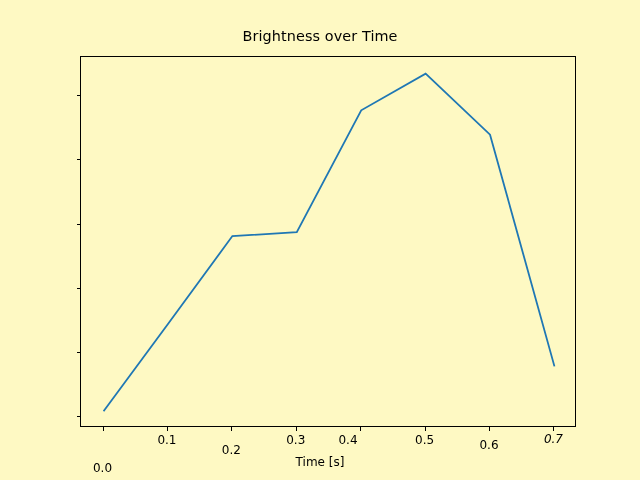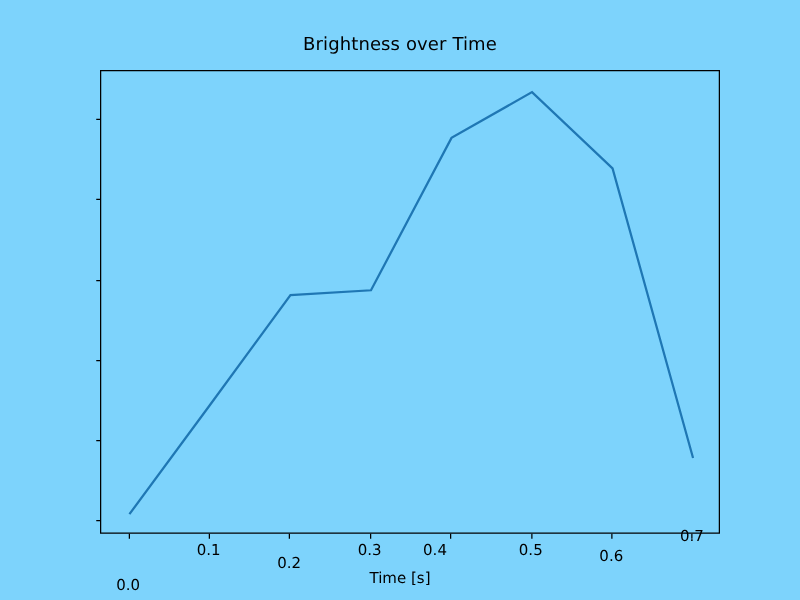--- a/index.html
+++ b/index.html
@@ -11,21 +11,21 @@
     width: 640px;
     height: 480px;
     font-family: "DejaVu Sans", sans-serif;
     color: #000000;
     overflow: hidden;
   }
   #figure {
     position: relative;
     width: 640px;
     height: 480px;
-    background: #7dd3fc;
+    background: #fef9c3;
   }
   #chart-title {
     position: absolute;
     left: 0;
     top: 28px;
     width: 640px;
     text-align: center;
     font-size: 14.4px;
     color: #000000;
     letter-spacing: 0.1px;
@@ -106,21 +106,21 @@
       <div class="xtick-label" style="left: 201.377px; top: 433px; margin-top: 10px;">0.2</div>
       <div class="xtick-mark" style="left: 295.792px; top: 427px;"></div>
       <div class="xtick-label" style="left: 265.792px; top: 433px;">0.3</div>
       <div class="xtick-mark" style="left: 360.208px; top: 427px;"></div>
       <div class="xtick-label" style="left: 318px; top: 433px;">0.4</div>
       <div class="xtick-mark" style="left: 424.623px; top: 427px;"></div>
       <div class="xtick-label" style="left: 394.623px; top: 433px;">0.5</div>
       <div class="xtick-mark" style="left: 489.039px; top: 427px;"></div>
       <div class="xtick-label" style="left: 459.039px; top: 438px;">0.6</div>
       <div class="xtick-mark" style="left: 553.455px; top: 427px;"></div>
-      <div class="xtick-label" style="left: 523.455px; top: 422px;">0.7</div>
+      <div class="xtick-label" style="left: 523.455px; top: 432px; font-style: italic;">0.7</div>
     </div>
 
   <div id="axes">
     <svg id="plot-svg" viewBox="0 0 496 371" preserveAspectRatio="none">
       <polyline id="series-line" fill="none" stroke="#1f77b4" stroke-width="1.8" stroke-linejoin="miter" stroke-linecap="butt" points="22.55,354.31 86.96,267.02 151.38,179.08 215.79,175.23 280.21,53.28 344.62,16.69 409.04,77.67 473.45,309.38"></polyline>
     </svg>
   </div>
 
 </div>
 

